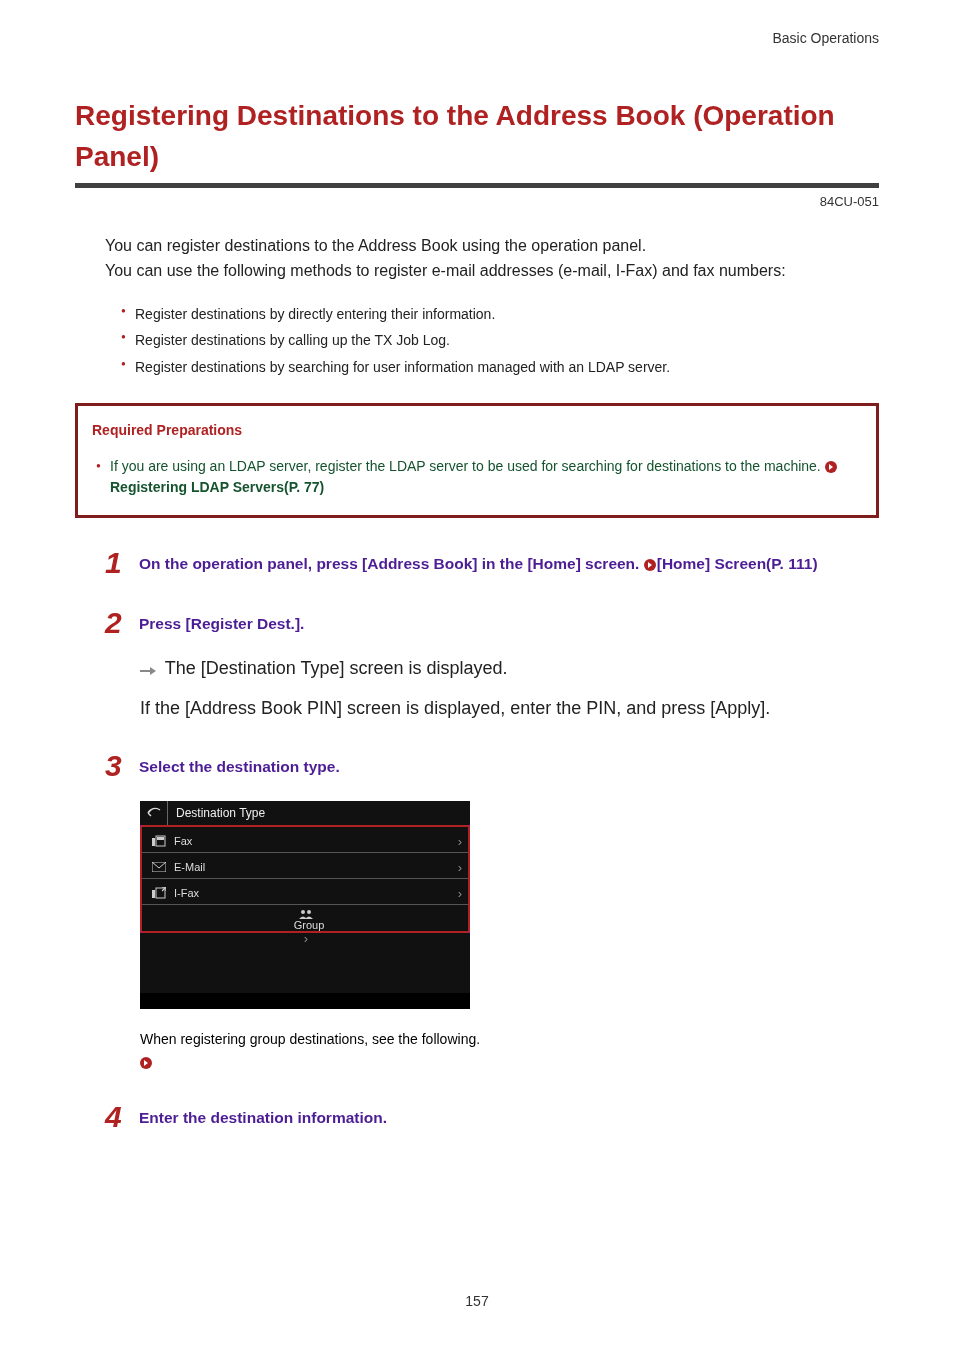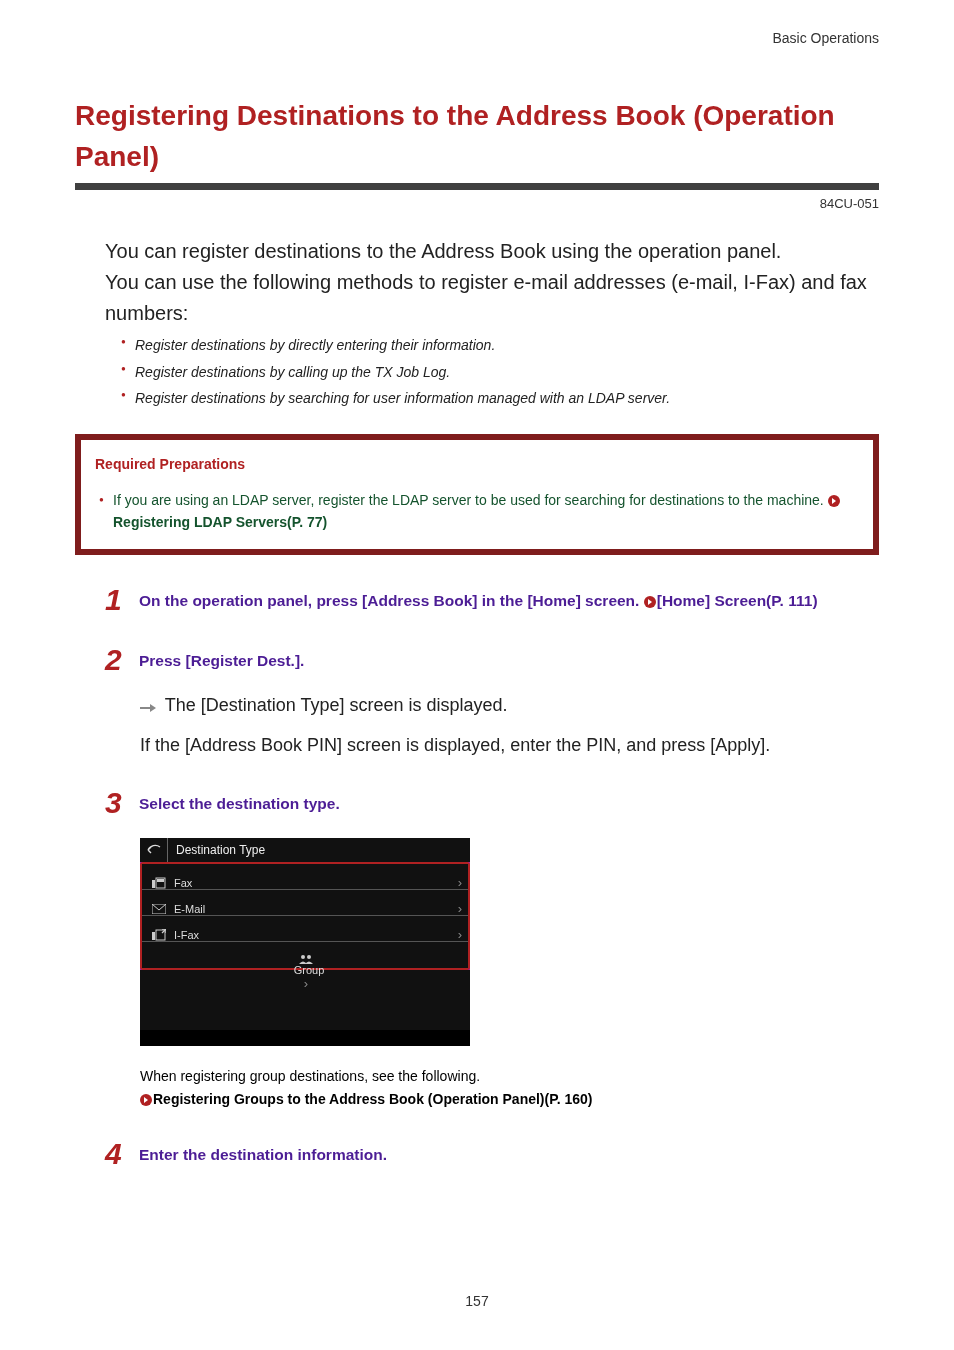--- a/index.html
+++ b/index.html
@@ -20,55 +20,54 @@
     font-size: 14px;
     color: #333;
     margin-bottom: 50px;
   }
   h1.title {
     color: #b02122;
     font-size: 28px;
     font-weight: bold;
     line-height: 1.45;
     padding-bottom: 6px;
-    border-bottom: 7px solid #404040;
+    border-bottom: 5px solid #404040;
     margin-bottom: 6px;
   }
   .doc-code {
     text-align: right;
     font-size: 13px;
     color: #333;
     margin-bottom: 25px;
   }
   .intro { padding-left: 30px; }
-  .intro p { line-height: 1.55; font-size: 20px; color: #222; }
+  .intro p { line-height: 1.55; font-size: 16px; color: #222; }
   ul.bullet-list {
     list-style: none;
     padding-left: 16px;
-    margin-top: 3px;
-    font-style: italic;
+    margin-top: 17px;
   }
   ul.bullet-list li {
     position: relative;
     padding-left: 14px;
     line-height: 1.9;
     font-size: 14px;
     color: #222;
   }
   ul.bullet-list li::before {
     content: "●";
     position: absolute;
     left: 0;
     top: 0;
     color: #b02122;
     font-size: 8px;
     line-height: 2.6;
   }
   .prep-box {
-    border: 6px solid #7f1d1d;
+    border: 3px solid #7f1d1d;
     margin: 22px 0 0 0;
     padding: 16px 14px 16px 14px;
   }
   .prep-title {
     color: #b02122;
     font-weight: bold;
     font-size: 14px;
     margin-bottom: 18px;
   }
   .prep-box ul { list-style: none; padding-left: 4px; }
@@ -162,21 +161,21 @@
     border-right: 2px solid #b02122;
     border-top: 2px solid #b02122;
     border-bottom: 2px solid #b02122;
     border-radius: 3px;
     margin: 0 0 0 0;
   }
   .ss-item, .ss-item-last {
     display: flex;
     align-items: center;
     height: 26px;
-    padding: 12px 6px 0 8px;
+    padding: 4px 6px 0 8px;
     border-bottom: 1px solid #555;
     background: #111;
   }
   .ss-item-last { border-bottom: none; flex-direction: column; }
   .ss-icon { width: 18px; display: flex; align-items: center; justify-content: center; color: #ccc; }
   .ss-label { flex: 1; padding-left: 6px; color: #ddd; font-size: 11px; }
   .ss-chev { color: #888; font-size: 13px; }
   .ss-empty { height: 60px; background: #111; }
   .ss-footer { height: 16px; background: #000; }
 
@@ -331,21 +330,21 @@
   </div>
 
   <div class="caption">
     <div>When registering group destinations, see the following.</div>
     <div class="caption-link-row">
       <span class="link-icon">
         <svg width="12" height="12" viewBox="0 0 12 12">
             <circle cx="6" cy="6" r="6" fill="#b02122"></circle>
             <path d="M4 3 L8 6 L4 9 Z" fill="#fff"></path>
           </svg>
-      </span><span class="link-strong">Registering Groups to the Address Book (Operation Panel)(P. 160)</span>
+      </span>
     </div>
   </div>
 
   <div class="step">
     <div class="step-num">4</div>
     <div class="step-body">
       <div class="step-heading">Enter the destination information.</div>
     </div>
   </div>
 

